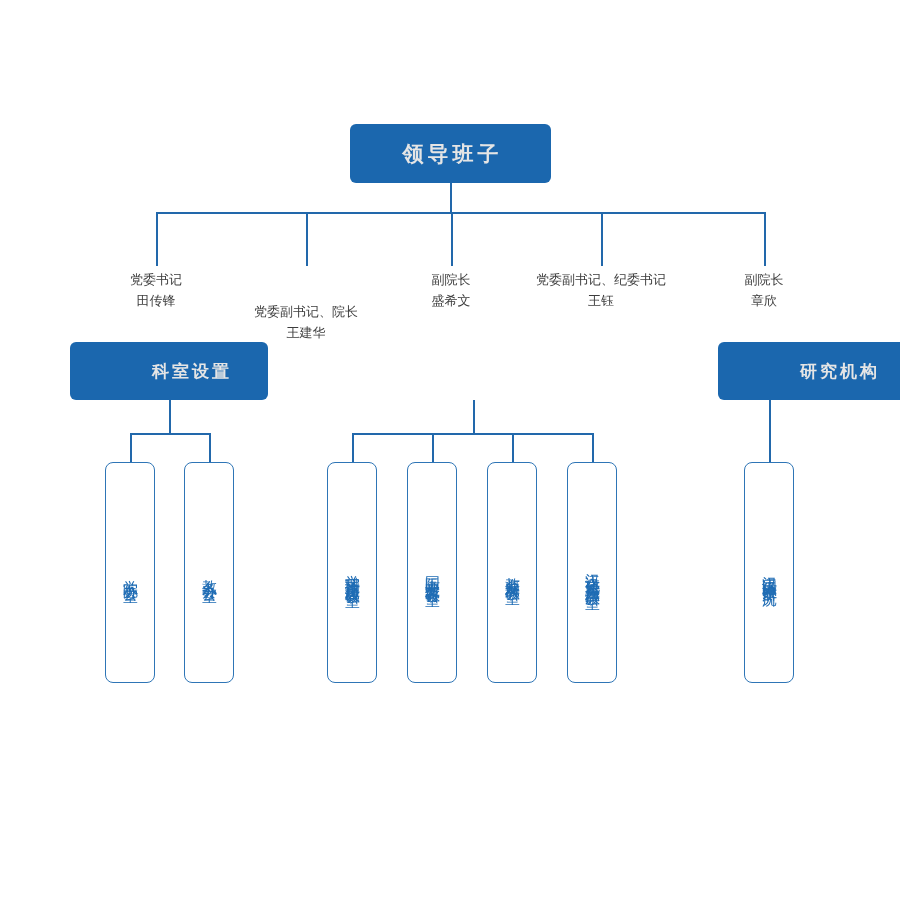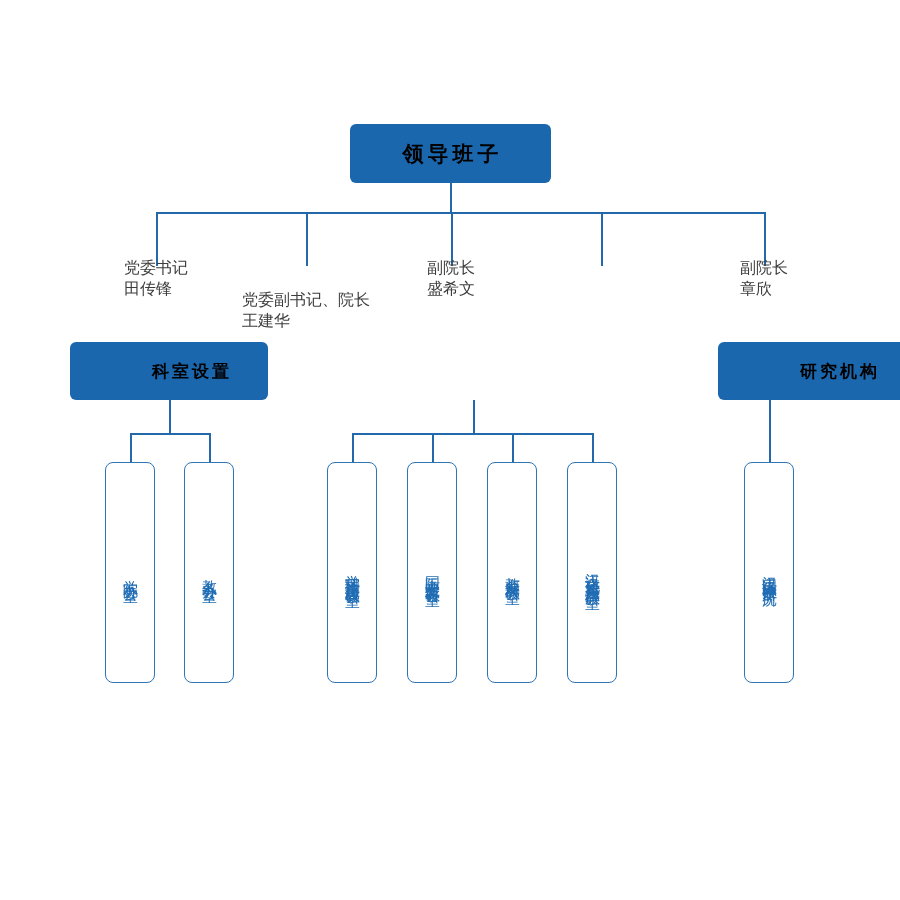--- a/index.html
+++ b/index.html
@@ -15,42 +15,42 @@
   body{font-family:"DejaVu Sans","Liberation Sans",sans-serif;}
   .canvas{
     position:relative;
     width:900px;height:900px;
     background:var(--bg);
     overflow:hidden;
   }
   .box-primary{
     position:absolute;
     background:var(--blue);
-    color:#000000;
+    color:#e5e5e5;
     border-radius:6px;
     display:flex;align-items:center;justify-content:center;
     font-weight:bold;
   }
   .root-box{
     left:350px;top:124px;width:201px;height:59px;
     font-size:21px;letter-spacing:4px;text-indent:4px;
   }
   .section-box{
     top:342px;height:58px;
     font-size:17px;letter-spacing:3px;text-indent:3px;padding-left:43px;
   }
   .line{position:absolute;background:var(--line);}
   .hline{height:1.5px;}
   .vline{width:1.5px;}
   .leader{
-    position:absolute;top:257px;
+    position:absolute;top:269px;
     transform:translateX(-50%);
-    text-align:left;
+    text-align:center;
     color:var(--leader);
-    font-size:16px;line-height:21px;
+    font-size:13px;line-height:21px;
     white-space:nowrap;
   }
   .vbox{
     position:absolute;top:462px;
     width:50px;height:221px;
     background:#fff;
     border:1px solid var(--vborder);
     border-radius:8px;
     display:flex;align-items:center;justify-content:center;
   }
@@ -83,20 +83,24 @@
     <div>党委书记</div>
     <div>田传锋</div>
   </div>
   <div class="leader" style="left:306px;margin-top:32px;">
     <div>党委副书记、院长</div>
     <div>王建华</div>
   </div>
   <div class="leader" style="left:451px;">
     <div>副院长</div>
     <div>盛希文</div>
+  </div>
+  <div class="leader" style="left:601px;">
+    <div>党委副书记、纪委书记</div>
+    <div>王钰</div>
   </div>
   <div class="leader" style="left:764px;">
     <div>副院长</div>
     <div>章欣</div>
   </div>
 
   <div class="box-primary section-box" style="left:70px;width:198px;">
     <span>科室设置</span>
   </div>
   <div class="box-primary section-box" style="left:670px;width:198px;margin-left:48px;">

